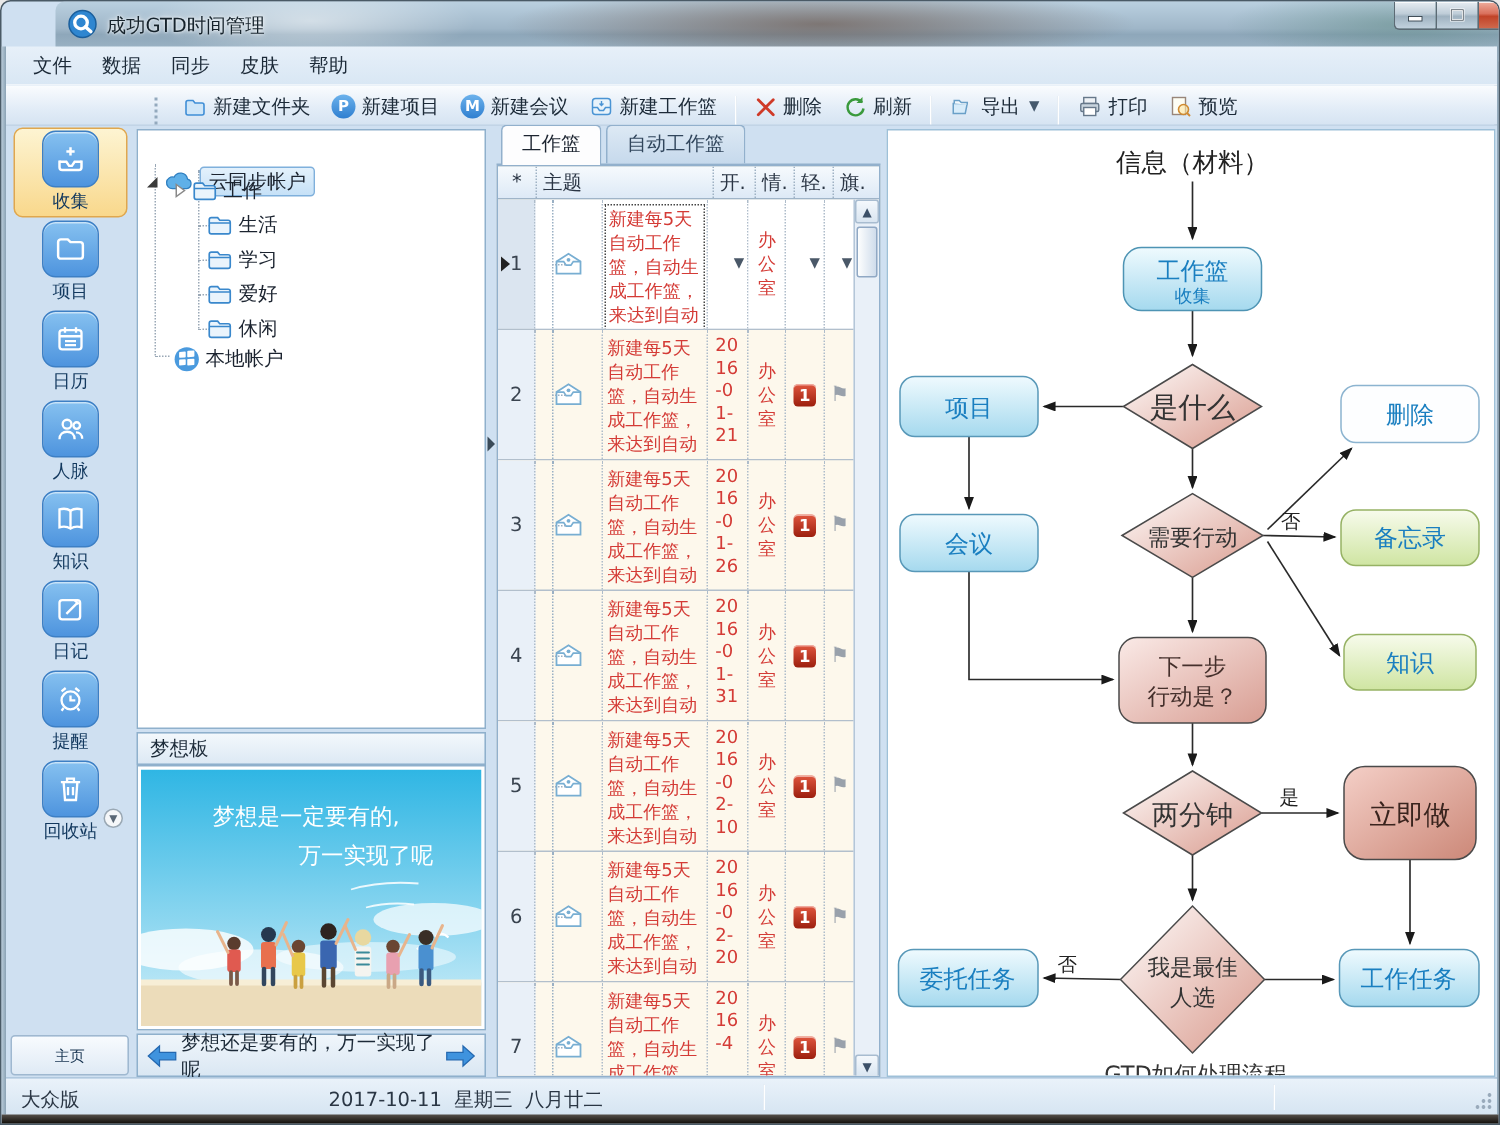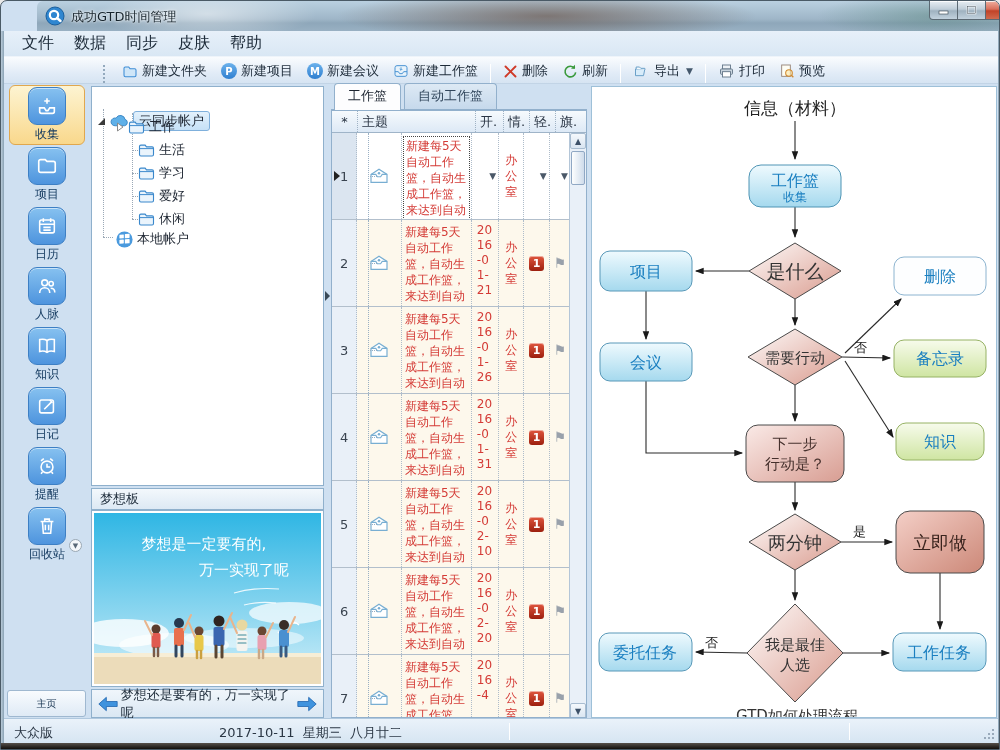--- a/index.html
+++ b/index.html
@@ -26,21 +26,21 @@
     background:linear-gradient(#e8eef3, #bfcdd8 45%, #9fb2c0 55%, #c2d2de);
     box-shadow:inset 0 1px 0 rgba(255,255,255,.8); }
   .winbtn.min { width:29px; border-radius:0 0 0 4px; }
   .winbtn.res { width:28px; border-left:none; }
   .winbtn.cls { width:45px; border-left:none; border-radius:0 0 4px 0;
     background:linear-gradient(#f0b0a0, #d9705c 45%, #c14328 55%, #d06a4e); }
 
   
   .menubar { position:absolute; left:3px; top:30px; width:994px; height:25px;
     background:linear-gradient(#e7f0f9,#d9e7f4); display:flex; align-items:center; padding-left:8px; }
-  .menu-item { font-size:16px; color:#1c2a38; padding:3px 10px; cursor:default; }
+  .menu-item { font-size:13px; color:#1c2a38; padding:3px 10px; cursor:default; }
 
   
   .toolbar { position:absolute; left:3px; top:55px; width:994px; height:28px;
     background:linear-gradient(#fafcfe,#e2ecf7 60%,#d6e4f2);
     border-top:1px solid #eef4fa; border-bottom:1px solid #c2d4e6;
     display:flex; align-items:flex-end; padding-left:99px; }
   .tgrip { width:4px; height:18px; border-left:2px dotted #93a9bd; margin-right:8px; }
   .tbtn { display:flex; align-items:center; gap:4px; font-size:13px; color:#1c2a38;
     padding:3px 7px; border-radius:3px; }
   .tsep { width:1px; height:19px; background:#b4c8da; border-right:1px solid #fff; margin:0 5px; }

